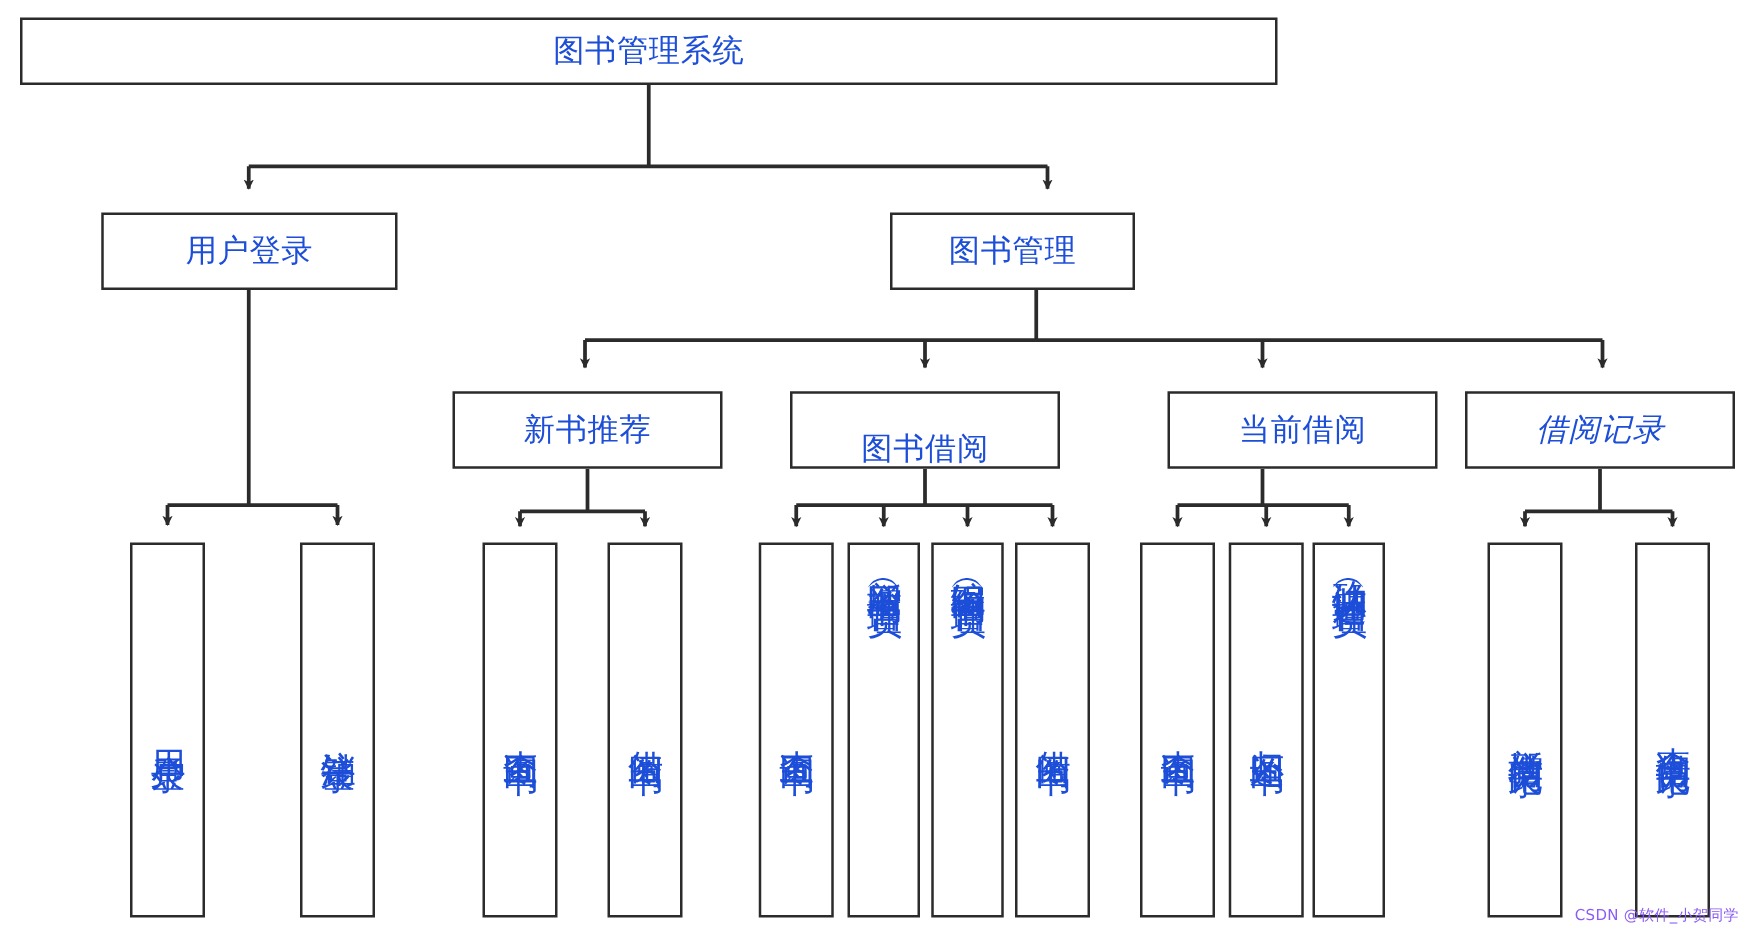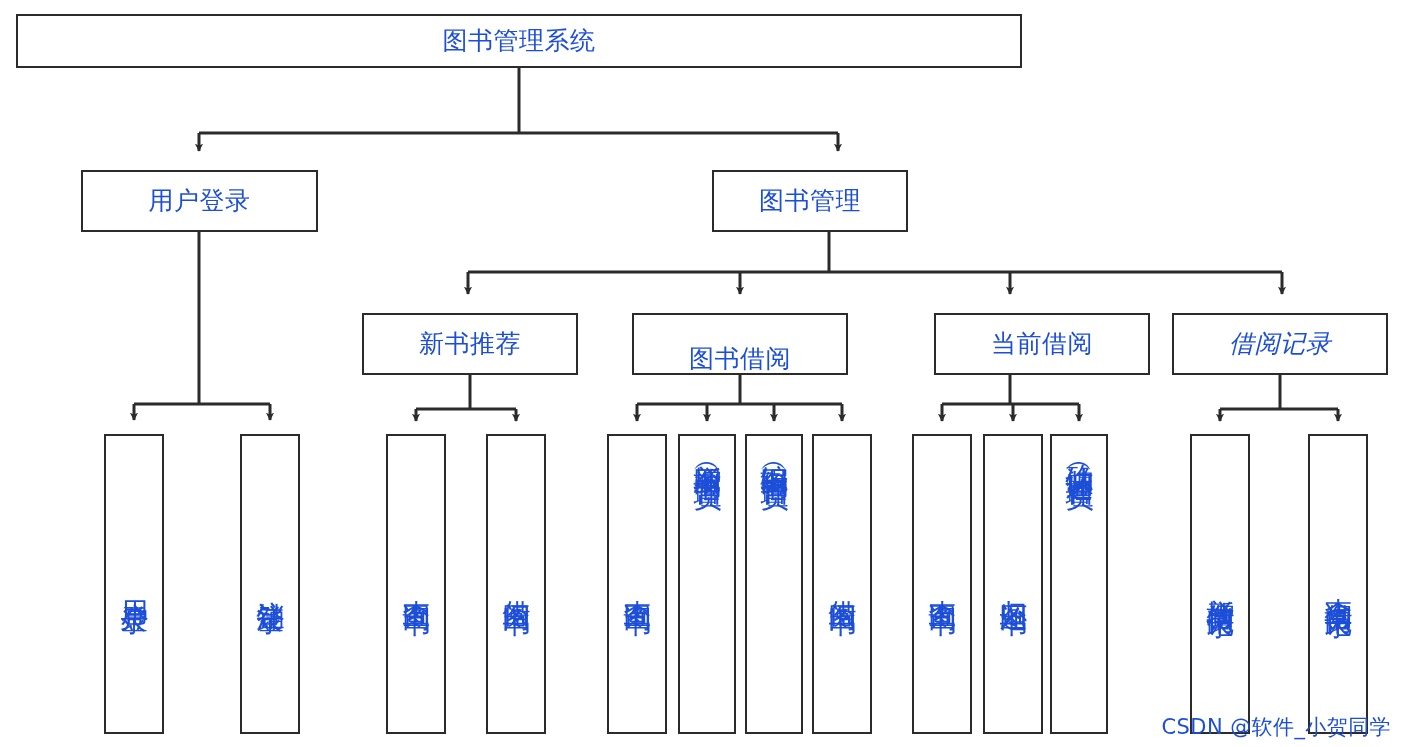--- a/index.html
+++ b/index.html
@@ -66,22 +66,22 @@
   }
   
   .node.vert.center-text {
     align-items: center;
     padding-top: 0;
   }
   #watermark {
     position: absolute;
     right: 14px;
     bottom: 6px;
-    font-size: 21px;
-    color: #1d4ed8;
+    font-size: 12px;
+    color: #8b5cf6;
     letter-spacing: 0.02em;
     white-space: nowrap;
     user-select: none;
   }
 </style>
 </head>
 <body>
 
 <div id="diagram-root">
 

